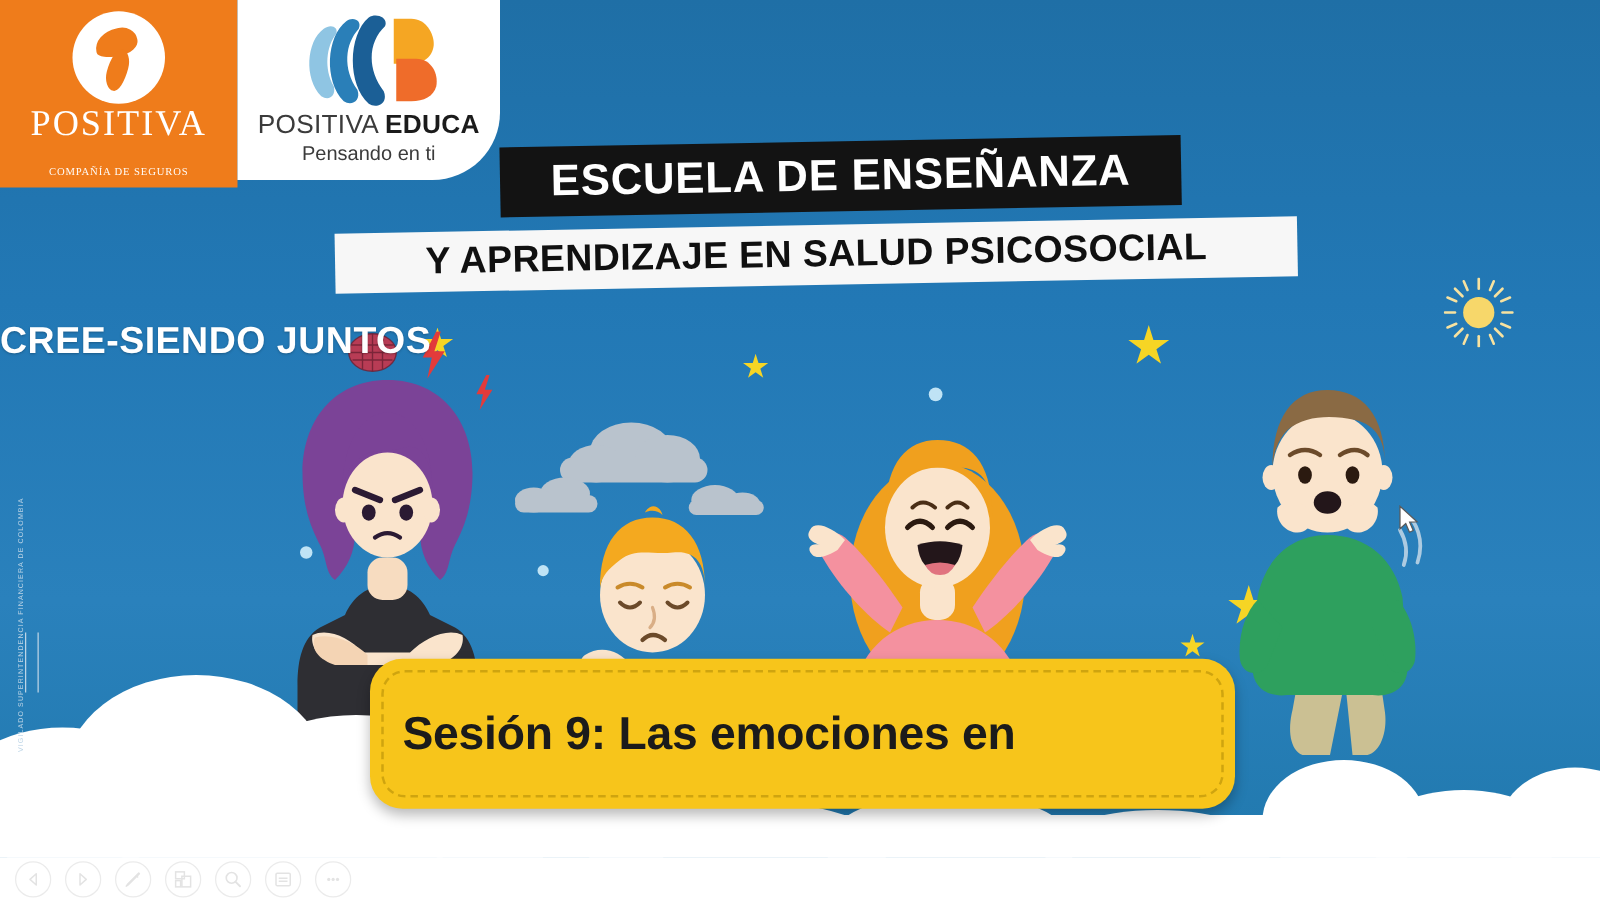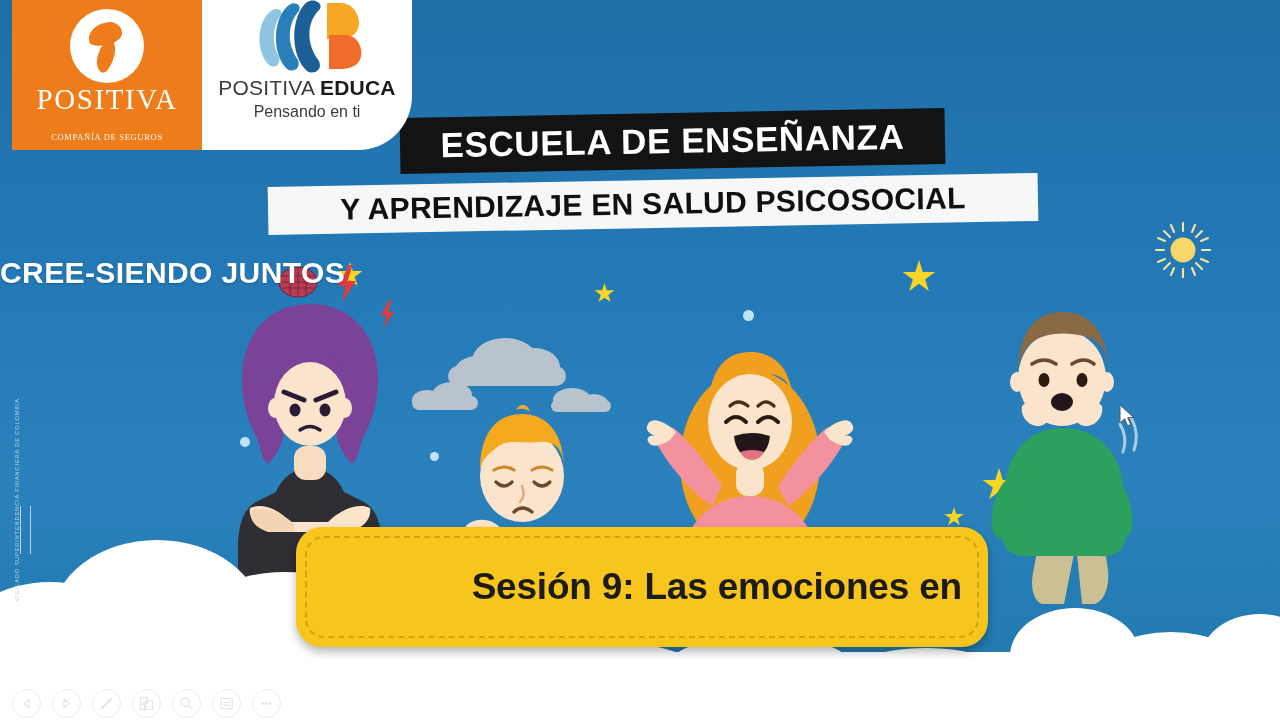--- a/index.html
+++ b/index.html
@@ -5,34 +5,34 @@
   html,body{margin:0;padding:0;background:#fff;}
   body{width:1280px;height:720px;overflow:hidden;font-family:"Liberation Sans",sans-serif;}
 
   #stage{position:relative;width:1280px;height:720px;overflow:hidden;background:#ffffff;}
 
   
   .slide{position:absolute;left:0;top:0;width:1280px;height:686px;overflow:hidden;
          background:linear-gradient(180deg,#1f6fa6 0%,#2278b5 35%,#2a81bc 70%,#2179ae 100%);}
 
   
-  .logo-bar{position:absolute;left:12px;top:0;height:150px;display:flex;z-index:30;align-items:flex-end;}
+  .logo-bar{position:absolute;left:0;top:0;height:150px;display:flex;z-index:30;}
   .logo-positiva{width:190px;height:150px;background:#ef7c1b;display:flex;flex-direction:column;
                  align-items:center;justify-content:center;}
   .pos-mark{width:74px;height:74px;border-radius:50%;background:#ffffff;position:relative;margin-bottom:2px;}
   .pos-mark::before{content:"";position:absolute;left:18px;top:14px;width:34px;height:22px;
       background:#ef7c1b;border-radius:60% 40% 50% 55%/70% 55% 45% 30%;transform:rotate(-12deg);}
   .pos-mark::after{content:"";position:absolute;left:28px;top:30px;width:16px;height:34px;
       background:#ef7c1b;border-radius:50% 50% 45% 55%/60% 40% 60% 40%;transform:rotate(14deg);}
   .pos-word{font-family:"Liberation Serif",serif;color:#fff;font-size:29px;letter-spacing:1.6px;
             line-height:1;font-weight:400;}
   .pos-sub{font-family:"Liberation Serif",serif;color:#fff;font-size:8.5px;letter-spacing:.7px;
            margin-top:18px;opacity:.97;}
 
-  .logo-educa{width:210px;height:180px;background:#ffffff;border-bottom-right-radius:54px;
+  .logo-educa{width:210px;height:144px;background:#ffffff;border-bottom-right-radius:54px;
               display:flex;flex-direction:column;align-items:center;justify-content:center;}
   .educa-mark{width:132px;height:74px;position:relative;margin-bottom:4px;}
   .educa-word{font-size:21px;color:#3b3b3b;letter-spacing:.2px;line-height:1;}
   .educa-word b{color:#1b1b1b;}
   .educa-tag{font-size:16px;color:#3b3b3b;margin-top:5px;}
 
   
   .vigilado{position:absolute;left:14px;top:398px;z-index:20;
             writing-mode:vertical-rl;transform:rotate(180deg);
             font-size:5.6px;letter-spacing:.9px;color:#bcd4e6;white-space:nowrap;
@@ -69,21 +69,21 @@
   
   .char{position:absolute;z-index:10;}
 
   
   .cloudwhite{position:absolute;background:#ffffff;border-radius:50%;z-index:16;}
   .cloudbase{position:absolute;left:0;bottom:0;width:1280px;height:34px;background:#ffffff;z-index:16;}
 
   
   .session{position:absolute;left:296px;top:527px;width:692px;height:120px;background:#f7c51b;
            border-radius:26px;z-index:22;box-shadow:0 5px 10px rgba(0,0,0,.28);
-           display:flex;align-items:center;justify-content:flex-end;}
+           display:flex;align-items:center;justify-content:flex-start;}
   .session::before{content:"";position:absolute;left:9px;top:9px;right:9px;bottom:9px;
                    border:2px dashed #c99f0d;border-radius:19px;opacity:.85;}
   .session-text{position:relative;text-align:center;color:#1b1b1b;font-size:37px;font-weight:bold;
                 line-height:1.16;letter-spacing:-.2px;font-family:"Liberation Sans",sans-serif;
                 padding:0 26px;}
 
   
   .cursor{position:absolute;left:1119px;top:404px;z-index:60;}
 
   

